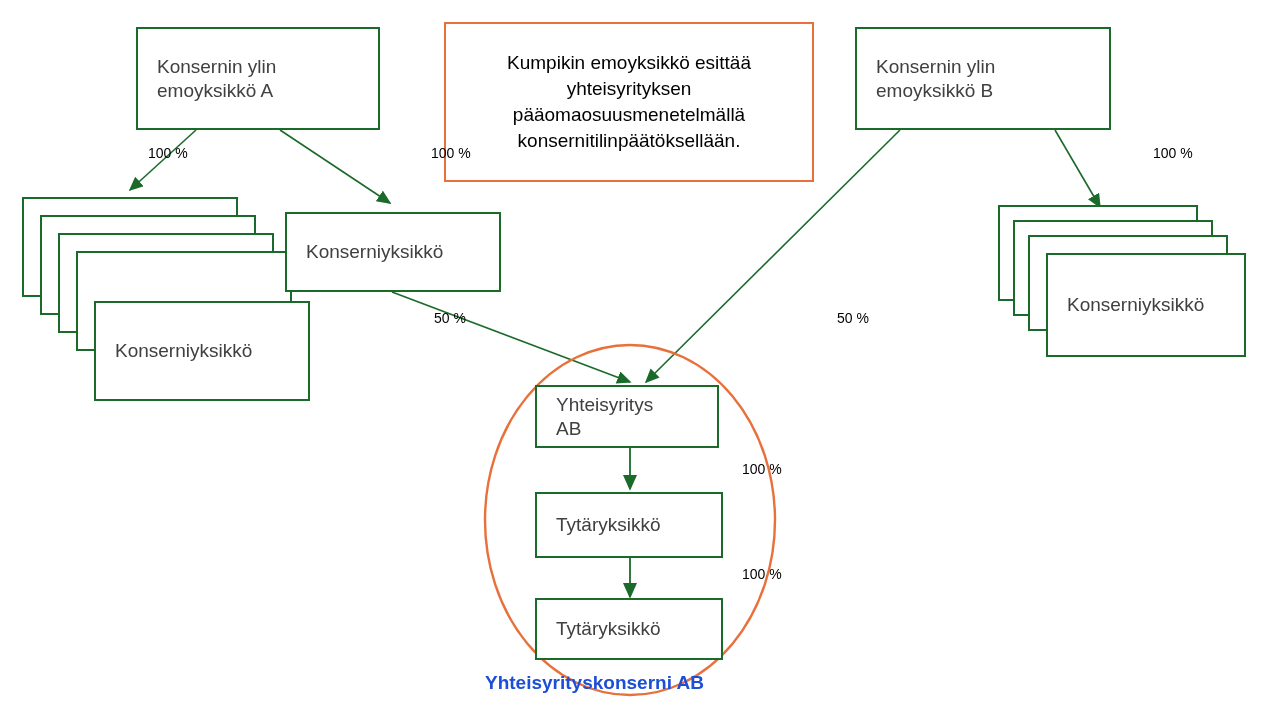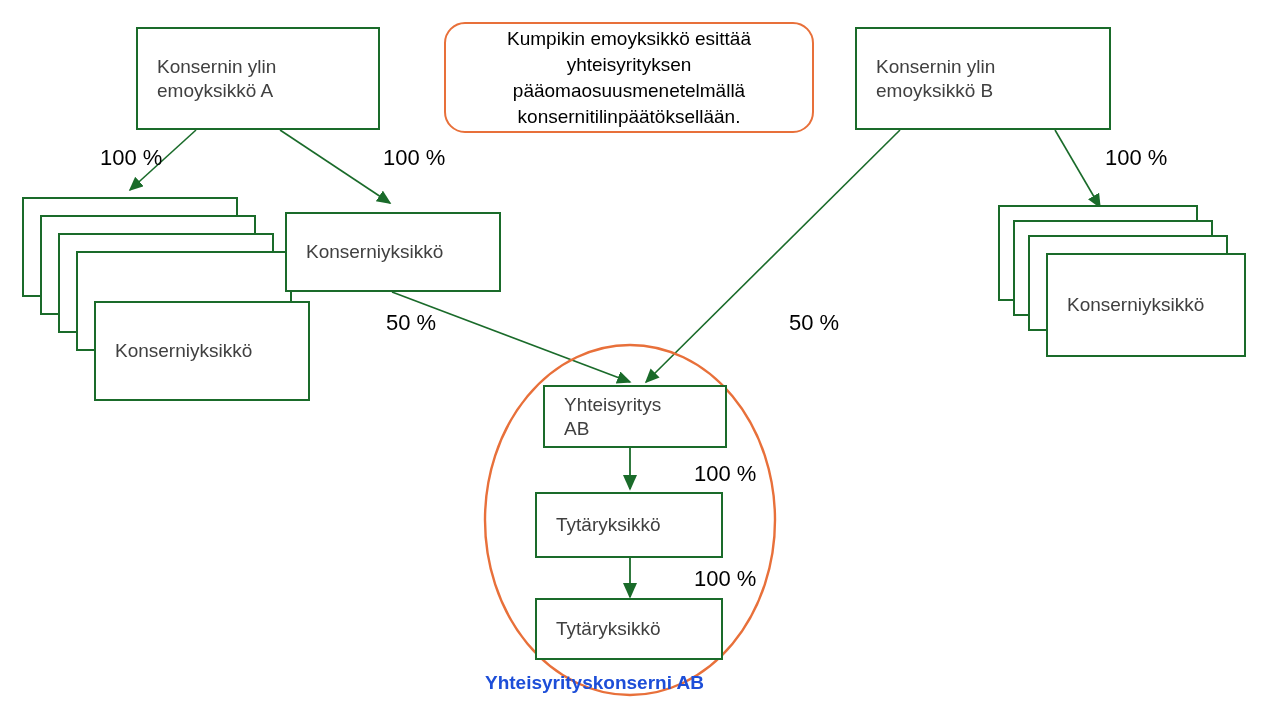--- a/index.html
+++ b/index.html
@@ -52,23 +52,24 @@
     line-height: 26px;
     text-align: center;
     display: flex;
     align-items: center;
     justify-content: center;
     padding: 4px 8px;
     white-space: pre-line;
   }
   .label {
     position: absolute;
-    font-size: 22px;
+    font-size: 14px;
     color: #000000;
     white-space: nowrap;
+    margin-left: 48px;
   }
   .caption {
     position: absolute;
     font-size: 19px;
     font-weight: bold;
     color: #1d4ed8;
     white-space: nowrap;
   }
 </style>
 </head>
@@ -96,39 +97,39 @@
     <line x1="630" y1="448" x2="630" y2="489" stroke="#1a6b2a" stroke-width="1.8" marker-end="url(#arrowgreen)"></line>
 
     <line x1="630" y1="558" x2="630" y2="597" stroke="#1a6b2a" stroke-width="1.8" marker-end="url(#arrowgreen)"></line>
 
     <ellipse cx="630" cy="520" rx="145" ry="175" fill="none" stroke="#e8703a" stroke-width="2.4"></ellipse>
   </svg>
 
   <div class="box" style="left:136px; top:27px; width:244px; height:103px;">Konsernin ylin
 emoyksikkö A</div>
 
-  <div class="note" style="left:444px; top:22px; width:370px; height:111px;border-radius:21px;">Kumpikin emoyksikkö esittää yhteisyrityksen pääomaosuusmenetelmällä konsernitilinpäätöksellään.</div>
+  <div class="note" style="left:444px; top:22px; width:370px; height:160px;">Kumpikin emoyksikkö esittää yhteisyrityksen pääomaosuusmenetelmällä konsernitilinpäätöksellään.</div>
 
   <div class="box" style="left:855px; top:27px; width:256px; height:103px;">Konsernin ylin
 emoyksikkö B</div>
 
   <div class="stack-shadow" style="left:22px; top:197px; width:216px; height:100px;"></div>
   <div class="stack-shadow" style="left:40px; top:215px; width:216px; height:100px;"></div>
   <div class="stack-shadow" style="left:58px; top:233px; width:216px; height:100px;"></div>
   <div class="stack-shadow" style="left:76px; top:251px; width:216px; height:100px;"></div>
   <div class="box" style="left:94px; top:301px; width:216px; height:100px;">Konserniyksikkö</div>
 
   <div class="box" style="left:285px; top:212px; width:216px; height:80px;">Konserniyksikkö</div>
 
   <div class="stack-shadow" style="left:998px; top:205px; width:200px; height:96px;"></div>
   <div class="stack-shadow" style="left:1013px; top:220px; width:200px; height:96px;"></div>
   <div class="stack-shadow" style="left:1028px; top:235px; width:200px; height:96px;"></div>
   <div class="box" style="left:1046px; top:253px; width:200px; height:104px;">Konserniyksikkö</div>
 
-  <div class="box" style="left:535px; top:385px; width:184px; height:63px;margin-left:8px;">Yhteisyritys
+  <div class="box" style="left:535px; top:385px; width:184px; height:63px;">Yhteisyritys
 AB</div>
 
   <div class="box" style="left:535px; top:492px; width:188px; height:66px;">Tytäryksikkö</div>
 
   <div class="box" style="left:535px; top:598px; width:188px; height:62px;">Tytäryksikkö</div>
 
   <div class="label" style="left:100px; top:145px;">100 %</div>
   <div class="label" style="left:383px; top:145px;">100 %</div>
   <div class="label" style="left:1105px; top:145px;">100 %</div>
   <div class="label" style="left:386px; top:310px;">50 %</div>

